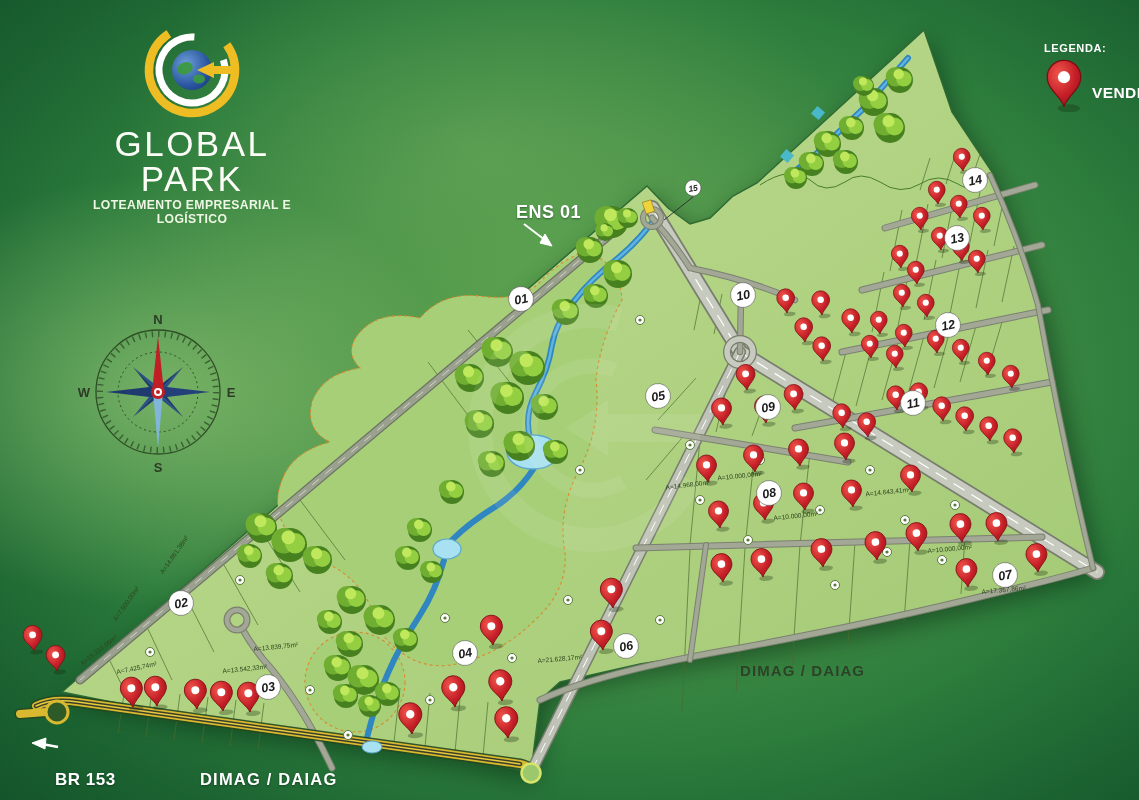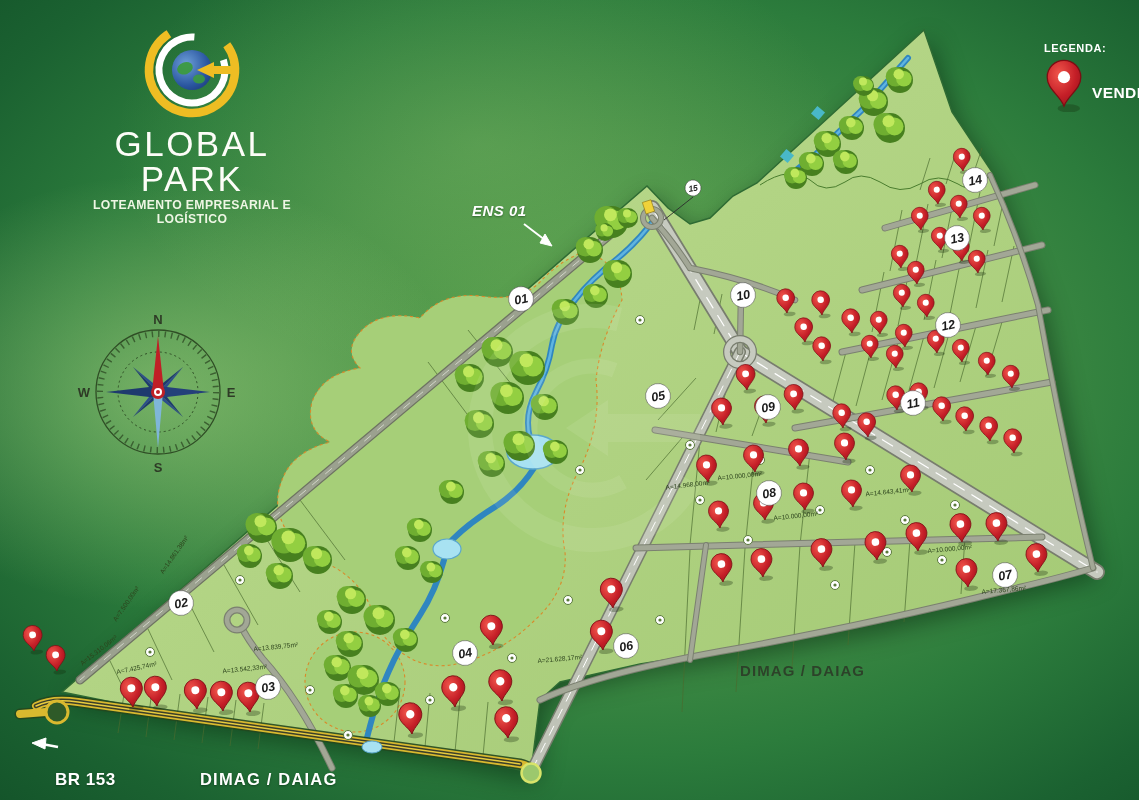--- a/index.html
+++ b/index.html
@@ -27,21 +27,21 @@
   .contact .pill.l1{font-size:29px;}
   .contact .pill.l2{font-size:28px;margin-top:-7px;}
   .contact .pill.l3{font-size:30px;margin-top:-7px;}
   
   .legend{left:1044px;top:42px;width:132px;color:#fff;}
   .legend .ltitle{font-size:11px;font-weight:700;letter-spacing:.6px;}
   .legend .lrow{display:flex;align-items:flex-end;margin-top:2px;}
   .legend .lname{font-size:15.5px;font-weight:700;letter-spacing:.4px;margin:16px 0 10px 4px;}
   
   .maplabel{font-weight:700;color:#fff;text-shadow:0 1px 2px rgba(0,30,10,.45);white-space:nowrap;}
-  .lbl-ens{left:472px;top:202px;font-size:15px;letter-spacing:.5px;font-style:italic;}
+  .lbl-ens{left:516px;top:202px;font-size:18px;letter-spacing:.5px;}
   .lbl-br{left:55px;top:770px;font-size:17px;letter-spacing:.5px;}
   .lbl-dimag-b{left:200px;top:770px;font-size:16.5px;letter-spacing:1.2px;}
   .lbl-dimag-r{left:740px;top:662px;font-size:15px;letter-spacing:1.1px;color:#2c3a27;text-shadow:none;opacity:.88;}
 </style>
 </head>
 <body>
 
 <div class="stage">
 
   <svg class="map" width="1139" height="800" viewBox="0 0 1139 800">

